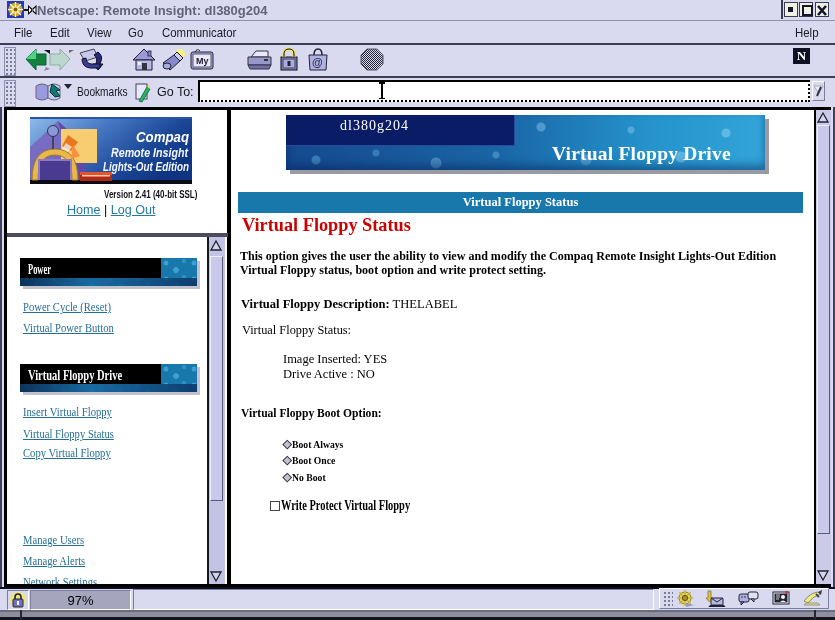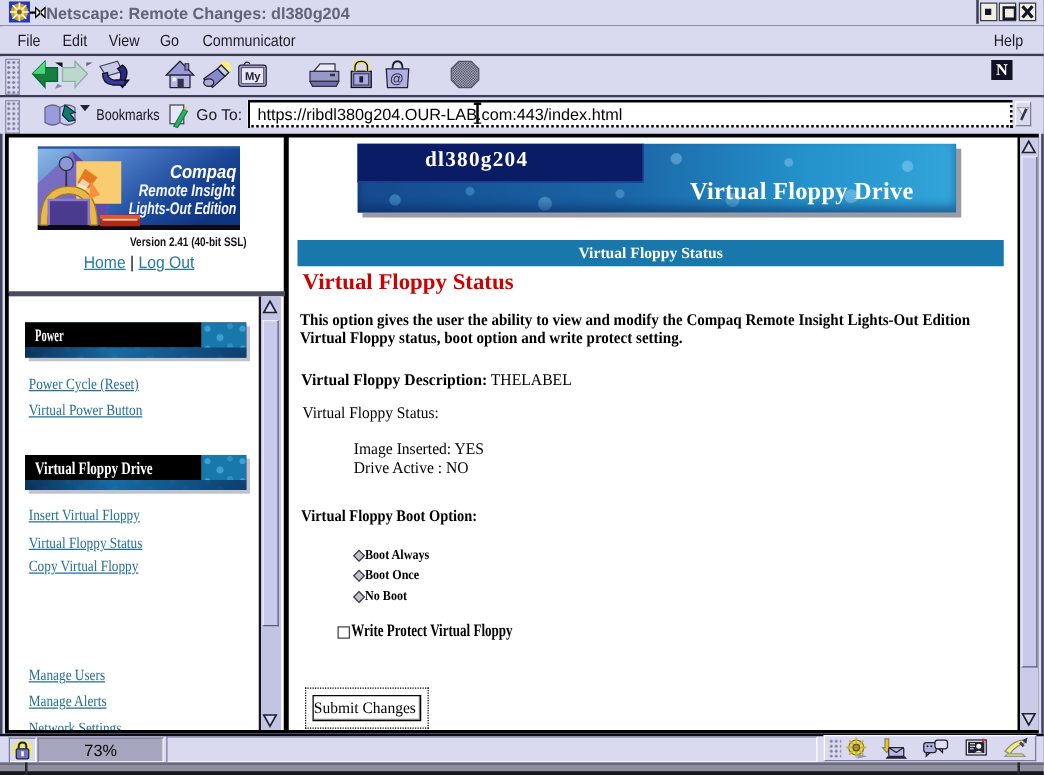--- a/index.html
+++ b/index.html
@@ -86,21 +86,21 @@
         <line x1="3" y1="3" x2="14" y2="14"></line>
         <line x1="14" y1="3" x2="3" y2="14"></line>
       </g>
   <circle cx="8.5" cy="8.5" r="2" fill="#806010"></circle>
   <line x1="17" y1="9" x2="21" y2="9" stroke="#000" stroke-width="1.8"></line>
   <path d="M21 4 L21 14 L25 10.5 L25 7.5 Z" fill="#000"></path>
   <path d="M29.5 4 L29.5 14 L25.5 10.5 L25.5 7.5 Z" fill="#000"></path>
   <path d="M22 6.2 L22 11.8 L24.5 9 Z" fill="#fff"></path>
   <path d="M28.5 6.2 L28.5 11.8 L26 9 Z" fill="#fff"></path>
 </svg>
-<div class="abs" id="titletext">Netscape: Remote Changes: dl380g204</div>
+<div class="abs" id="titletext">Netscape: Remote Insight: dl380g204</div>
 <div class="abs" id="btnsep"></div>
 <div class="abs winbtn" style="left:784px">
       <div class="abs" style="left:3px;top:4px;width:5px;height:5px;background:#17172b"></div>
     </div>
 <div class="abs winbtn" style="left:799px">
       <div class="abs" style="left:2px;top:2px;width:7px;height:7px;border:2px solid #17172b"></div>
     </div>
 <div class="abs winbtn" style="left:815px"><svg width="12" height="13" viewBox="0 0 12 13">
         <path d="M2 2 L10 11 M10 2 L2 11" stroke="#14142a" stroke-width="2.6"></path>
       </svg></div>
@@ -205,21 +205,20 @@
   <path d="M30 4 l8 0 -4 5z" fill="#223"></path>
 </svg>
 <div class="abs" style="left:77px;top:85px;font-size:12.5px;color:#16161f;transform:scaleX(0.81);transform-origin:0 0">Bookmarks</div>
 <svg class="abs" style="left:133px;top:81px;width:20px;height:22px" viewBox="0 0 20 22">
   <rect x="3" y="3" width="11" height="15" fill="#e8e8fa" stroke="#445"></rect>
   <path d="M6 20 L14 6 L17 8 L9 21 Z" fill="#3aaa66" stroke="#084"></path>
   <path d="M14 6 L17 8 L16 4 Z" fill="#f0d050"></path>
 </svg>
 <div class="abs" style="left:157px;top:85px;font-size:12.5px;color:#16161f">Go To:</div>
 <div class="abs" style="left:198px;top:80px;width:612px;height:22px;background:#fff;border:2px solid #000;border-right:2px dotted #000;border-bottom:2px dotted #000;box-sizing:border-box;"></div>
-<div class="abs" style="left:206px;top:84px;font-size:13px;color:#000;white-space:nowrap">https://ribdl380g204.OUR-LAB.com:443/index.html</div>
 <div class="abs" style="left:381px;top:82px;width:1.5px;height:17px;background:#000"></div>
     <div class="abs" style="left:379px;top:82px;width:6px;height:1.5px;background:#000"></div>
     <div class="abs" style="left:379px;top:97.5px;width:6px;height:1.5px;background:#000"></div>
 <div class="abs outset" style="left:812px;top:81px;width:13px;height:20px;background:#d9d9ef"></div>
 <svg class="abs" style="left:812px;top:81px;width:13px;height:20px" viewBox="0 0 13 20">
       <path d="M2 5 L11 5 L6.5 12 Z" fill="#eee" stroke="#aab"></path>
       <path d="M9 6 L5 15" stroke="#334" stroke-width="2"></path>
     </svg>
 
 <div class="abs" id="contentborder"></div>
@@ -294,62 +293,59 @@
     <div class="abs sbthumb" style="left:1px;top:19px;width:13px;height:245px"></div>
     <div class="abs sbbtn" style="left:0px;top:332px"><svg width="14" height="14" viewBox="0 0 14 14">
             <path d="M2 3 L12 3 L7 12 Z" fill="#d5d5ef" stroke="#20202e" stroke-width="1.3"></path>
           </svg></div>
   </div>
 </div>
 <div class="abs" id="mainfr">
 
   <div class="abs" id="banner">
     <div class="abs" id="bannavy"></div>
-    <div class="abs" style="left:54px;top:3px;color:#fff;font-family:'Liberation Serif',serif;font-weight:bold;font-size:17px;letter-spacing:1px;white-space:nowrap">dl380g204</div>
+    <div class="abs" style="left:54px;top:3px;color:#fff;font-family:'Liberation Serif',serif;font-weight:normal;font-size:14px;letter-spacing:1px;white-space:nowrap">dl380g204</div>
     <div class="abs" style="left:266px;top:28px;color:#fff;font-family:'Liberation Serif',serif;font-weight:bold;font-size:19.5px;letter-spacing:0.2px;white-space:nowrap">Virtual Floppy Drive</div>
   </div>
   <div class="abs" id="tealbar">Virtual Floppy Status</div>
   <div class="abs serif cmp" style="left:11px;top:105px;font-size:18px;font-weight:bold;color:#cc0202;transform:scaleX(1.015)">Virtual Floppy Status</div>
   <div class="abs serif cmp" style="left:9px;top:139px;font-size:13px;font-weight:bold;color:#000;line-height:14px;transform:scaleX(0.927)">This option gives the user the ability to view and modify the Compaq Remote Insight Lights-Out Edition<br>Virtual Floppy status, boot option and write protect setting.</div>
   <div class="abs serif cmp" style="left:10px;top:186px;font-size:13px;transform:scaleX(0.965)"><b>Virtual Floppy Description:</b> THELABEL</div>
   <div class="abs serif cmp" style="left:11px;top:212px;font-size:13px;transform:scaleX(0.95)">Virtual Floppy Status:</div>
   <div class="abs serif cmp" style="left:52px;top:241px;font-size:13px;line-height:15px;transform:scaleX(0.96)">Image Inserted: YES<br>Drive Active : NO</div>
   <div class="abs serif cmp" style="left:10px;top:295px;font-size:13px;font-weight:bold;transform:scaleX(0.89)">Virtual Floppy Boot Option:</div>
   <div class="abs radio" style="left:53px;top:331px"></div>
   <div class="abs serif cmp" style="left:61px;top:328px;font-size:11px;font-weight:bold;transform:scaleX(0.88)">Boot Always</div>
   <div class="abs radio" style="left:53px;top:347px"></div>
   <div class="abs serif cmp" style="left:61px;top:344px;font-size:11px;font-weight:bold;transform:scaleX(0.88)">Boot Once</div>
   <div class="abs radio" style="left:53px;top:364px"></div>
   <div class="abs serif cmp" style="left:61px;top:361px;font-size:11px;font-weight:bold;transform:scaleX(0.88)">No Boot</div>
   <div class="abs chk" style="left:39px;top:391px"></div>
   <div class="abs serif cmp" style="left:50px;top:388px;font-size:14px;font-weight:bold;transform:scaleX(0.745)">Write Protect Virtual Floppy</div>
-  <div class="abs btnouter" style="left:13px;top:440px;width:97px;height:31px">
-        <div class="btninner serif"><span class="cmp" style="display:inline-block;transform:scaleX(0.97)">Submit Changes</span></div>
-      </div>
 </div>
 <div class="abs" id="mainsb">
   <div class="abs sbbtn" style="left:0px;top:1px"><svg width="14" height="14" viewBox="0 0 14 14">
           <path d="M7 2 L12 11 L2 11 Z" fill="#d5d5ef" stroke="#20202e" stroke-width="1.3"></path>
         </svg></div>
   <div class="abs sbthumb" style="left:1px;top:15px;width:13px;height:409px"></div>
   <div class="abs sbbtn" style="left:0px;top:458px"><svg width="14" height="14" viewBox="0 0 14 14">
           <path d="M2 3 L12 3 L7 12 Z" fill="#d5d5ef" stroke="#20202e" stroke-width="1.3"></path>
         </svg></div>
 </div>
 
 <div class="abs" id="statusbar"></div>
 <div class="abs inset" style="left:7px;top:590px;width:22px;height:20px;background:#d9d9ef">
   <svg width="20" height="18" viewBox="0 0 20 18">
     <circle cx="10" cy="9" r="8" fill="#f0e868" opacity="0.9"></circle>
     <rect x="5" y="8" width="10" height="8" rx="1" fill="#7070c8" stroke="#223"></rect>
     <path d="M7 8 L7 6 Q7 3 10 3 Q13 3 13 6 L13 8" fill="none" stroke="#223" stroke-width="1.6"></path>
     <rect x="9" y="10" width="2" height="4" fill="#fff"></rect>
   </svg>
 </div>
-<div class="abs inset" style="left:30px;top:590px;width:101px;height:20px;background:#a5a5bd;color:#000;font-size:13px;text-align:center;line-height:19px">73%</div>
+<div class="abs inset" style="left:30px;top:590px;width:101px;height:20px;background:#a5a5bd;color:#000;font-size:13px;text-align:center;line-height:19px">97%</div>
 <div class="abs inset" style="left:133px;top:589px;width:521px;height:21px;background:#d9d9ef"></div>
 <div class="abs outset" style="left:659px;top:588px;width:170px;height:21px;background:#d9d9ef">
   <div class="abs" style="left:3px;top:2px;width:10px;height:15px">
         <div class="gripdots"></div>
       </div>
   <svg class="abs" style="left:14px;top:0px;width:154px;height:19px" viewBox="0 0 154 19">
 
     <g transform="translate(2,0)">
       <circle cx="9" cy="9" r="6" fill="#e8d860" stroke="#887820"></circle>
       <g stroke="#c8b840" stroke-width="1.6">

